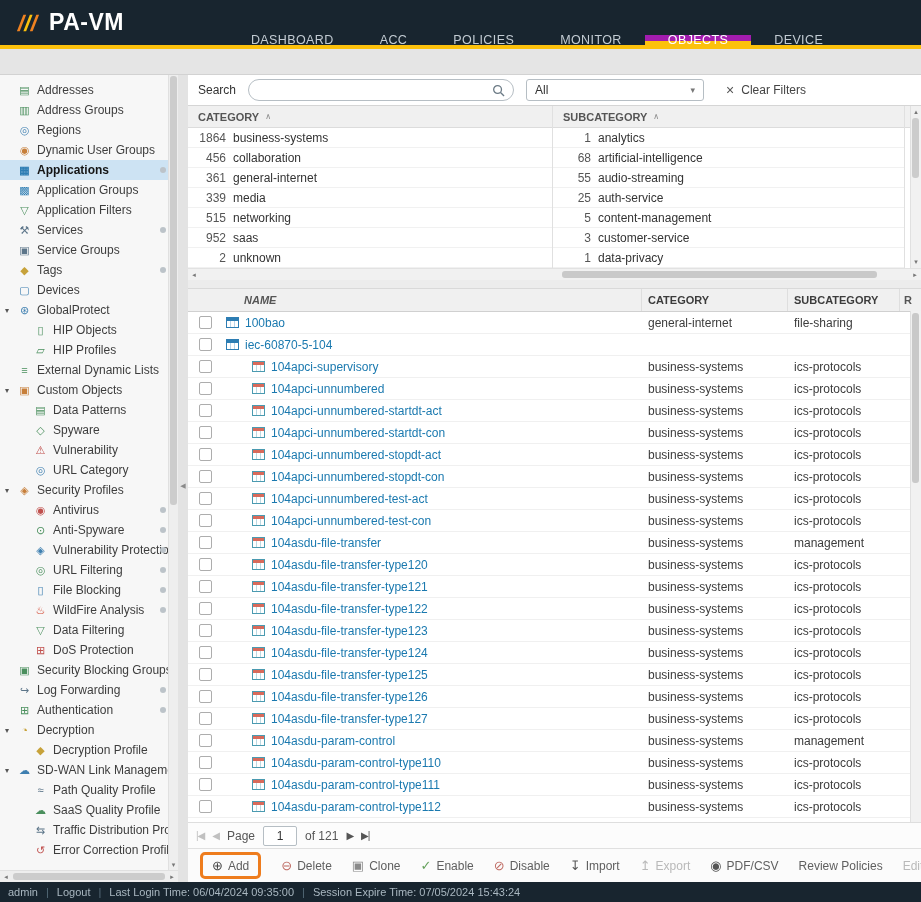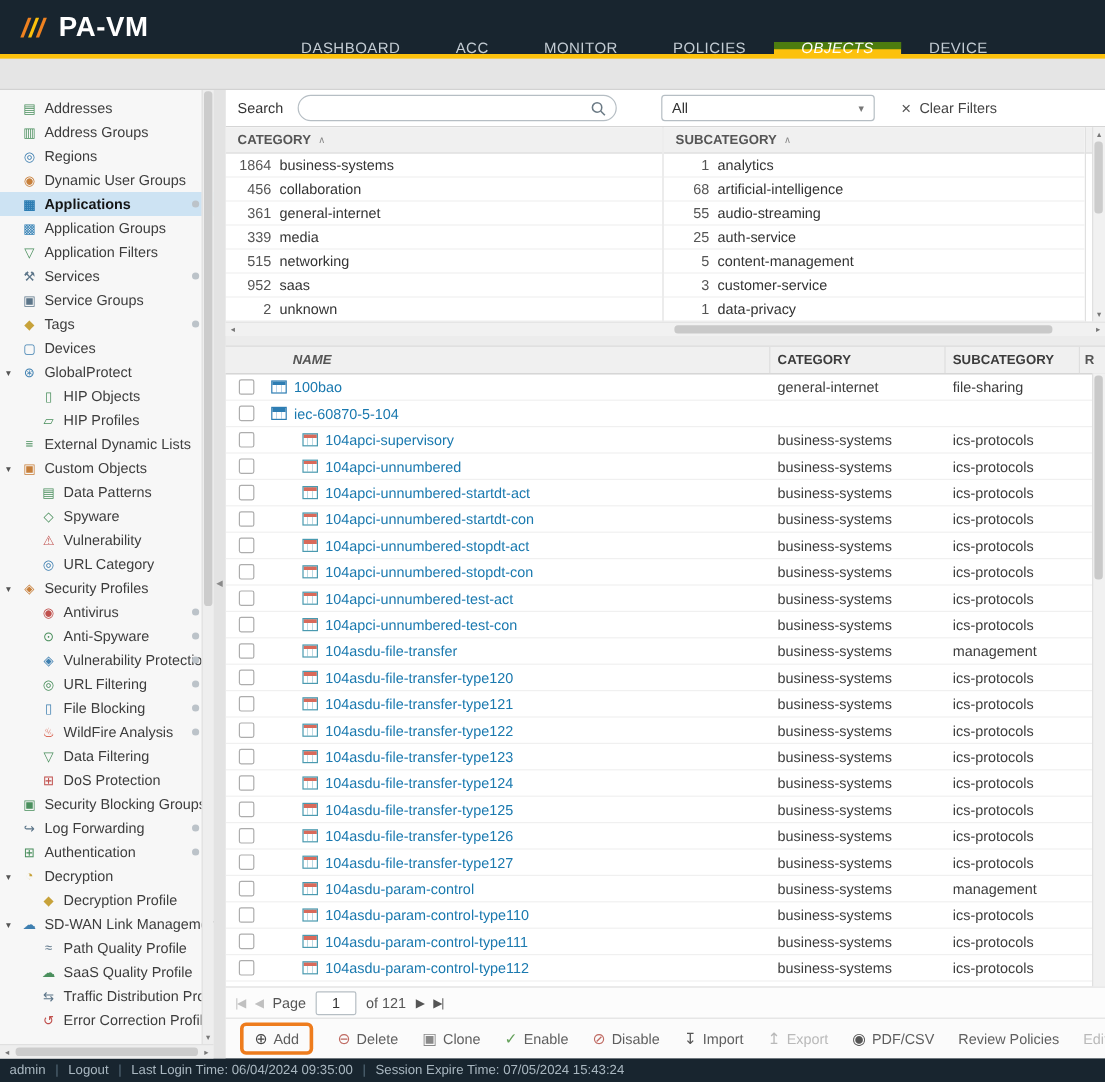--- a/index.html
+++ b/index.html
@@ -4,21 +4,21 @@
 <style>
   html,body{margin:0;padding:0;}
   body{width:921px;height:902px;overflow:hidden;font-family:"Liberation Sans",sans-serif;background:#e8e8e8;}
   .app{width:921px;height:902px;display:flex;flex-direction:column;}
   
   .top{height:45px;flex:0 0 45px;background:var(--dark,#18252f);display:flex;align-items:stretch;}
   .logo{display:flex;align-items:center;gap:9px;padding:0 16px;}
   .logo-text{color:#fff;font-size:23px;font-weight:bold;letter-spacing:.5px;}
   .tabs{display:flex;margin-left:88px;margin-top:35px;}
   .tab{display:flex;align-items:center;padding:0 23px;color:#c3ccd3;font-size:12.5px;letter-spacing:.4px;cursor:pointer;}
-  .tab.active{background:#4d7c0f;color:#fff;box-shadow:inset 0 -4px 0 var(--accent,#fcc10c);font-style:italic;}
+  .tab.active{background:#a21caf;color:#fff;box-shadow:inset 0 -4px 0 var(--accent,#fcc10c);}
   .accent{height:4px;flex:0 0 4px;background:var(--accent,#fcc10c);}
   .strip{height:26px;flex:0 0 26px;background:#e5e5e5;border-bottom:1px solid #d2d2d2;box-sizing:border-box;}
   
   .content{flex:1;display:flex;min-height:0;}
   .side{width:178px;flex:0 0 178px;background:#f7f7f7;display:flex;flex-direction:column;position:relative;}
   .side-list{flex:1;overflow:hidden;padding-top:5px;}
   .side-item{height:20px;display:flex;align-items:center;font-size:12px;color:#3d3d3d;padding-left:17px;position:relative;cursor:pointer;white-space:nowrap;}
   .side-item.lvl0{padding-left:5px;}
   .side-item.lvl2{padding-left:33px;}
   .side-item.sel{background:var(--sel,#cde3f3);color:#151515;font-weight:bold;}
@@ -33,21 +33,21 @@
   .side-hscroll .sarrow{width:12px;text-align:center;}
   .hthumb{flex:1;height:7px;background:#ccc;border-radius:3px;margin:0 1px;}
   .divider{width:10px;flex:0 0 10px;background:#e3e3e3;position:relative;}
   .collapse-handle{position:absolute;top:400px;left:0;width:10px;height:22px;display:flex;align-items:center;justify-content:center;font-size:7px;color:#8a8a8a;cursor:pointer;}
   
   .main{flex:1;min-width:0;display:flex;flex-direction:column;background:#fff;}
   .searchbar{flex:0 0 30px;display:flex;align-items:center;gap:12px;padding:0 10px;}
   .slabel{font-size:12px;color:#333;}
   .search-input{width:246px;height:20px;border:1px solid #b6bec4;border-radius:11px;display:flex;align-items:center;padding:0 8px 0 10px;gap:4px;background:#fff;}
   .search-input input{border:none;outline:none;flex:1;font-size:12px;font-family:inherit;background:transparent;min-width:0;}
-  .scope-select{width:160px;height:20px;border:1px solid #b6bec4;border-radius:3px;display:flex;align-items:center;justify-content:space-between;padding:0 8px;font-size:12px;color:#333;cursor:pointer;background:#fff;margin-left:25px;}
+  .scope-select{width:160px;height:20px;border:1px solid #b6bec4;border-radius:3px;display:flex;align-items:center;justify-content:space-between;padding:0 8px;font-size:12px;color:#333;cursor:pointer;background:#fff;}
   .chev{font-size:9px;color:#777;}
   .clear-filters{display:flex;align-items:center;gap:7px;font-size:12px;color:#444;margin-left:10px;cursor:pointer;}
   .cfx{font-size:14px;color:#555;}
   
   .filter-panel{flex:0 0 162px;display:flex;border-top:1px solid #d5d5d5;background:#fff;}
   .fcols{display:flex;flex:1;min-width:0;}
   .fcol{display:flex;flex-direction:column;border-right:1px solid #e0e0e0;box-sizing:border-box;overflow:hidden;}
   .fcol.cat{width:365px;flex:0 0 365px;}
   .fcol.sub{width:352px;flex:0 0 352px;}
   .fcol.risk{flex:1;min-width:0;border-right:none;}
@@ -107,22 +107,22 @@
       <svg width="24" height="24" viewBox="0 0 26 24">
         <polygon points="1,21 8,3 11,3 4,21" fill="#ef8220"></polygon>
         <polygon points="8,21 15,3 18,3 11,21" fill="#fcc10c"></polygon>
         <polygon points="15,21 22,3 25,3 18,21" fill="#ef8220"></polygon>
       </svg>
       <span class="logo-text">PA-VM</span>
     </div>
     <nav class="tabs" id="tabs">
         <div class="tab">DASHBOARD</div>
         <div class="tab">ACC</div>
+        <div class="tab">POLICIES</div>
         <div class="tab">MONITOR</div>
-        <div class="tab">POLICIES</div>
         <div class="tab active">OBJECTS</div>
         <div class="tab">DEVICE</div>
       </nav>
   </header>
 
   <div class="accent"></div>
   <div class="strip"></div>
 
   <div class="content">
 

